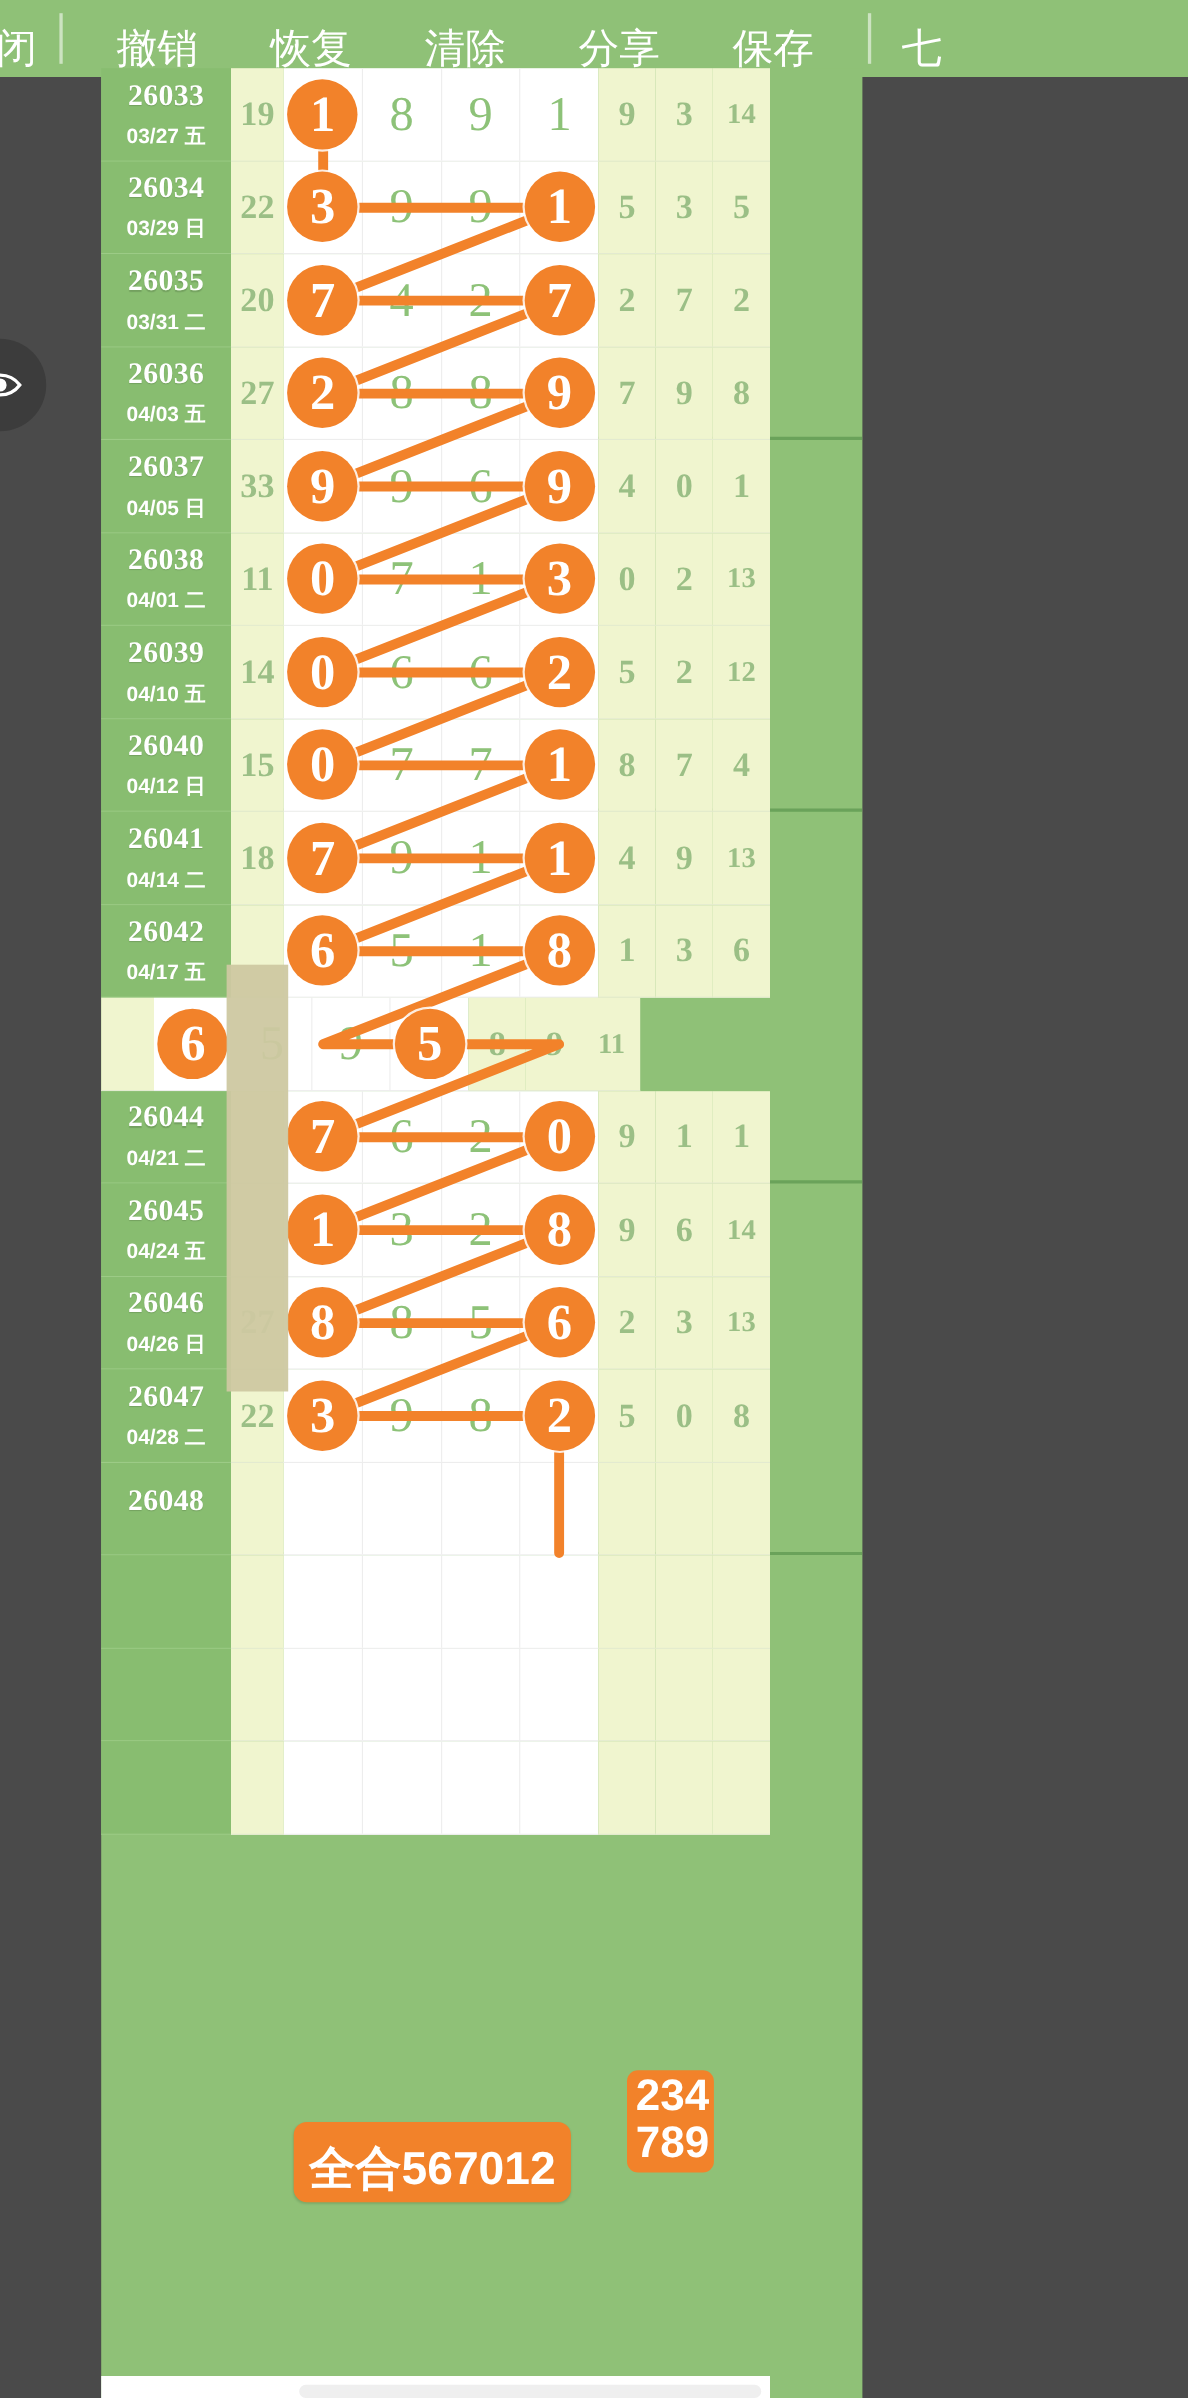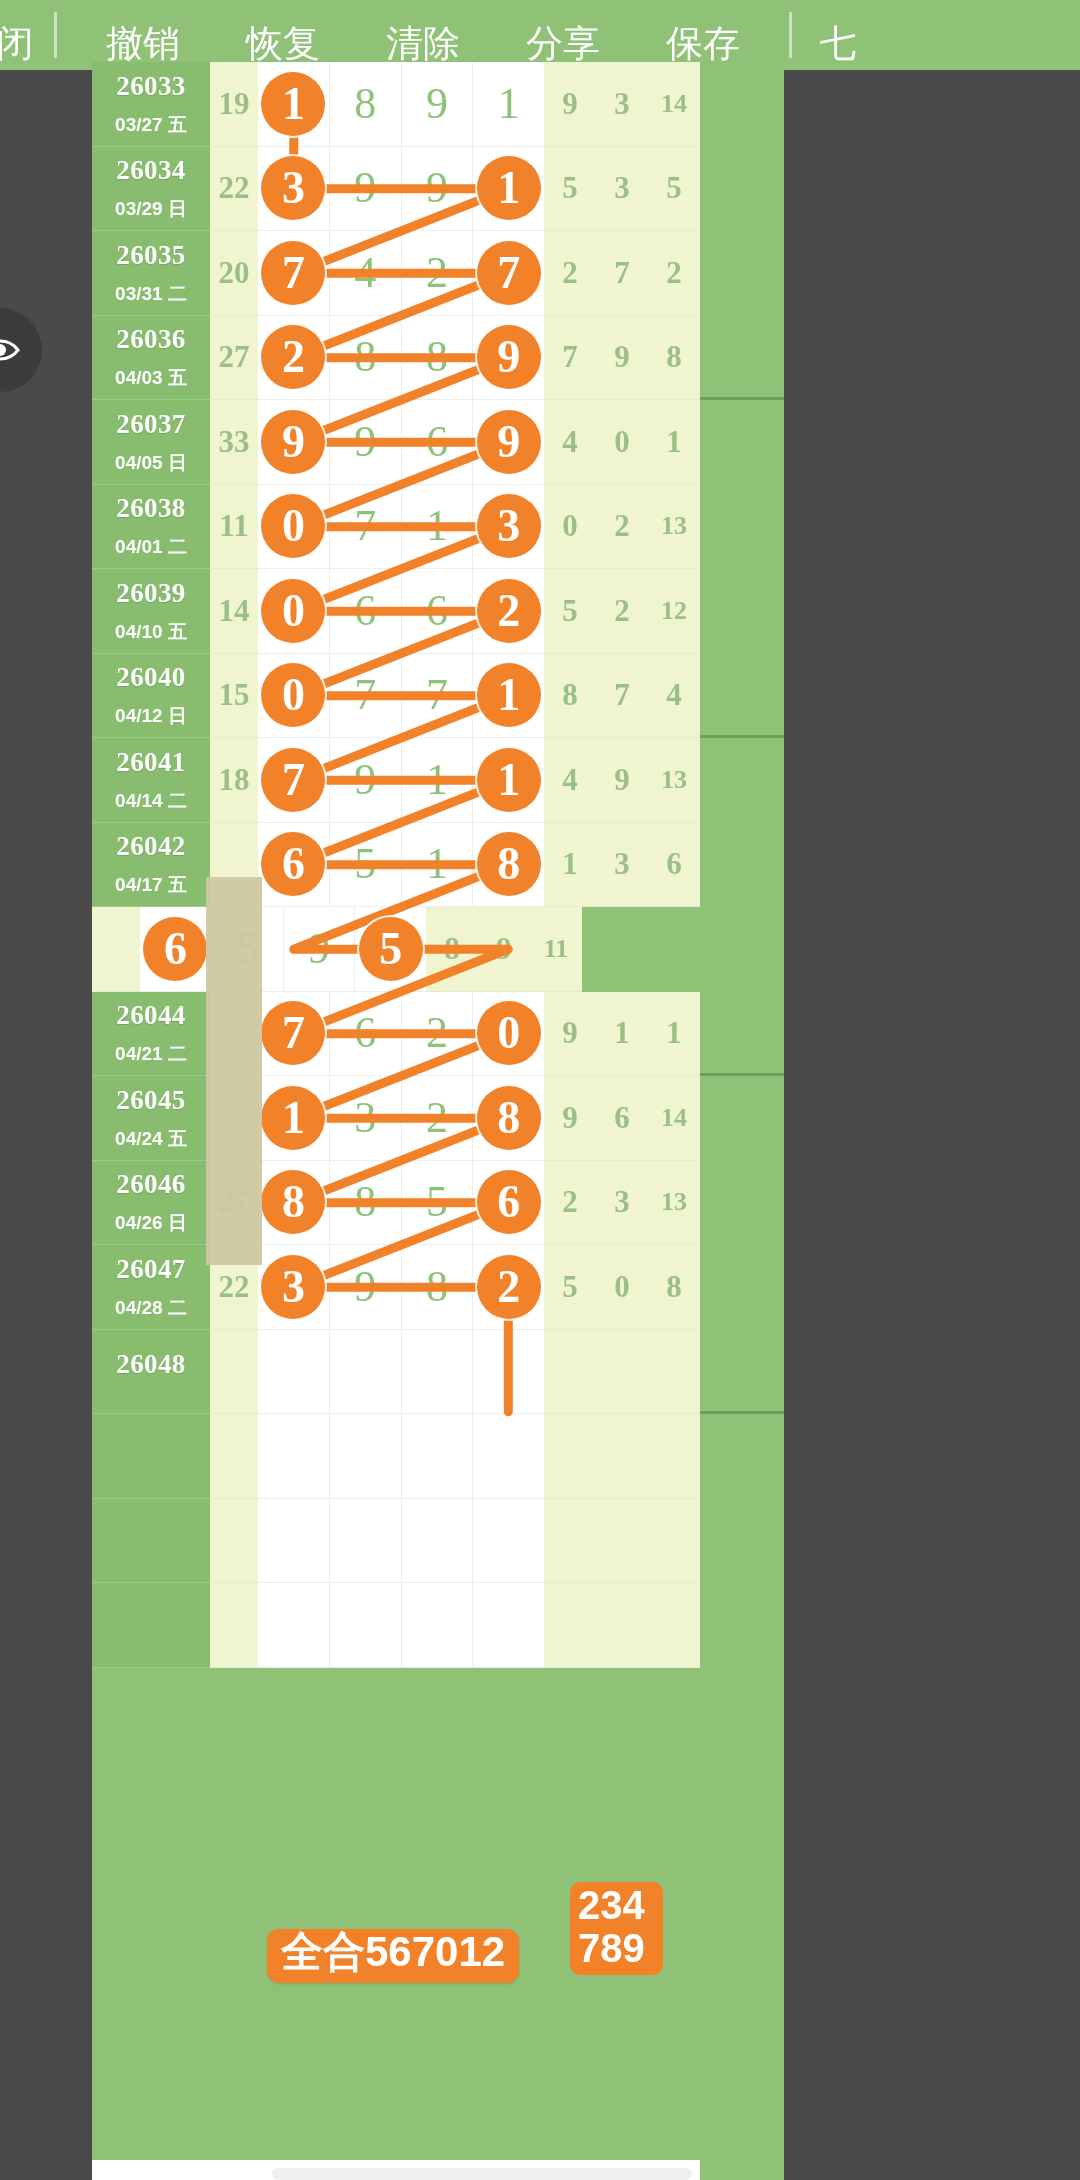--- a/index.html
+++ b/index.html
@@ -142,31 +142,31 @@
   .scrollthumb{
     position:absolute;left:114px;top:815px;width:56px;height:388px;
     background:#cdc8a1;opacity:.95;z-index:5;
   }
 
   
   .badge-total{
     position:absolute;left:175px;top:1867px;
     background:#f2822a;color:#ffffff;
     border-radius:12px;
-    padding:1px 14px 9px 14px;
+    padding:20px 14px 9px 14px;
     font-family:"Liberation Sans","DejaVu Sans",sans-serif;
     font-size:42px;font-weight:bold;line-height:1.05;
     z-index:10;white-space:nowrap;
     box-shadow:0 1px 2px rgba(0,0,0,.12);
   }
   .badge-pair{
     position:absolute;left:478px;top:1820px;
     background:#f2822a;color:#ffffff;
     border-radius:10px;
-    padding:2px 18px 5px 8px;
+    padding:2px 4px 5px 8px;
     font-family:"Liberation Sans","DejaVu Sans",sans-serif;
     font-size:40px;font-weight:bold;line-height:1.08;
     text-align:center;z-index:10;
   }
 
   
   .row.empty .c-grid{background:#ffffff;}
   .row.empty .c-issue{background:#88bd70;}
 
   .bottom-bar{

